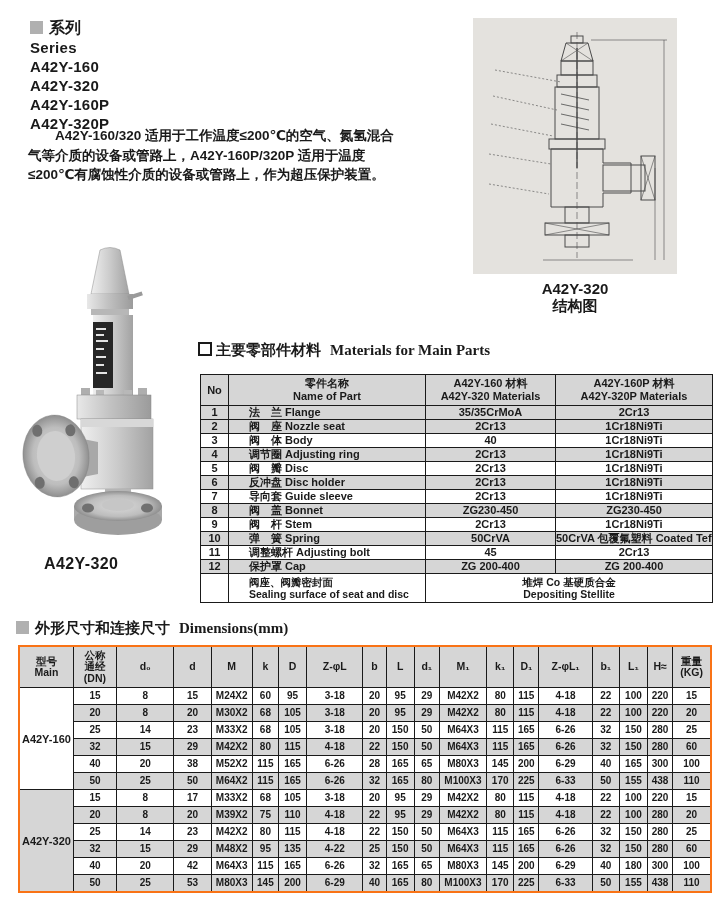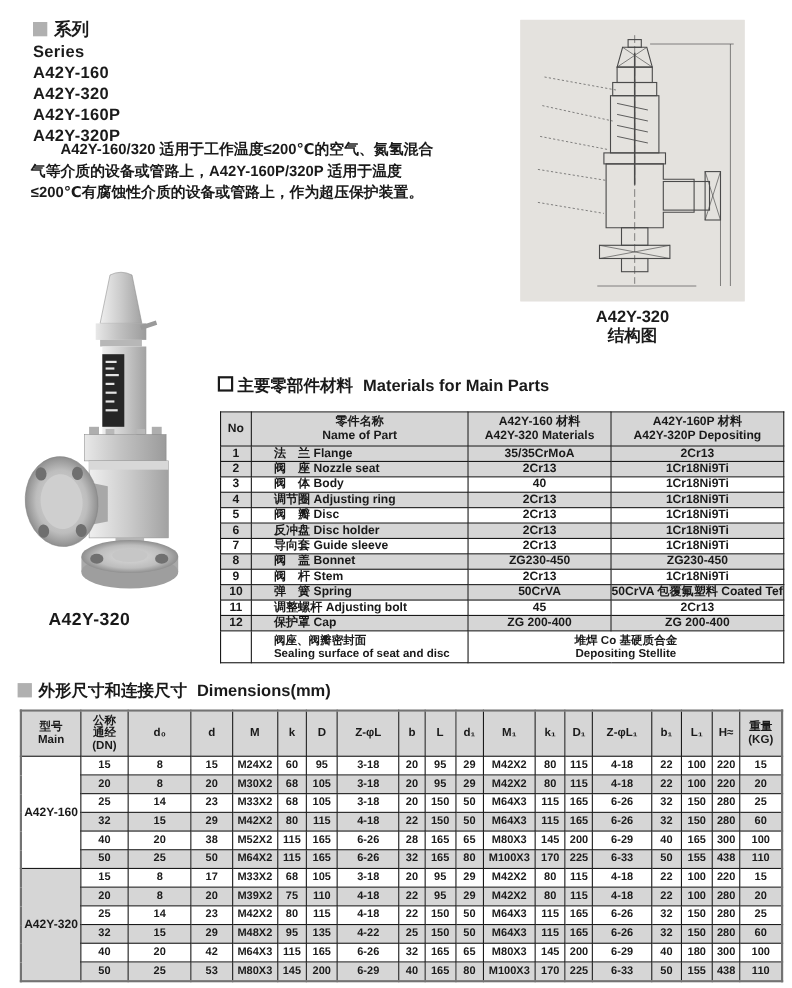--- a/index.html
+++ b/index.html
@@ -28,36 +28,36 @@
   .draw-caption{position:absolute;left:473px;top:280px;width:204px;text-align:center;font-size:15px;line-height:17px;}
 
   
   .photo-wrap{position:absolute;left:20px;top:244px;width:168px;height:304px;}
   .photo-caption{position:absolute;left:44px;top:555px;font-size:16px;letter-spacing:.4px;}
 
   
   .sec-title{position:absolute;font-size:15px;white-space:nowrap;}
   .mat-title{left:198px;top:341px;}
   .dim-title{left:16px;top:619px;}
-  .en-gap{margin-left:9px;}
+  .en-gap{margin-left:9px;font-family:Liberation Serif, serif;}
 
   
   table{border-collapse:collapse;table-layout:fixed;background:#fff;}
   th,td{border:1px solid #1a1a1a;text-align:center;overflow:hidden;white-space:nowrap;padding:0;}
   .shade{background:#d6d6d6;}
 
   
   #materials-table{position:absolute;left:200px;top:374px;width:512px;font-size:11px;border:1px solid #737373;}
   #materials-table th{background:#d6d6d6;height:30px;line-height:13px;font-size:11px;}
   #materials-table td{height:13px;line-height:13px;}
   #materials-table td.name{text-align:left;padding-left:20px;}
   #materials-table tr.mfooter td{height:28px;line-height:12.5px;font-size:10.5px;white-space:normal;margin-top:11px;}
 
   
-  #dimensions-table{position:absolute;left:18px;top:645px;width:694px;font-size:10px;border:2px solid #737373;}
+  #dimensions-table{position:absolute;left:18px;top:645px;width:694px;font-size:10px;border:2px solid #f97316;}
   #dimensions-table th{background:#d6d6d6;height:40px;line-height:11.5px;font-size:10.5px;}
   #dimensions-table td{height:16px;line-height:16px;}
   #dimensions-table td.type-cell{font-size:11px;}
 </style>
 </head>
 <body>
 
 <div class="page">
 
   <section class="series-block">
@@ -197,21 +197,21 @@
           <th>
             <div>零件名称</div>
             <div>Name of Part</div>
           </th>
           <th>
             <div>A42Y-160  材料</div>
             <div>A42Y-320  Materials</div>
           </th>
           <th>
             <div>A42Y-160P  材料</div>
-            <div>A42Y-320P  Depositing</div>
+            <div>A42Y-320P  Materials</div>
           </th>
         </tr>
       </thead>
       <tbody>
         <tr class="shade">
           <td>1</td>
           <td class="name">法　兰 Flange</td>
           <td>35/35CrMoA</td>
           <td>2Cr13</td>
         </tr>

